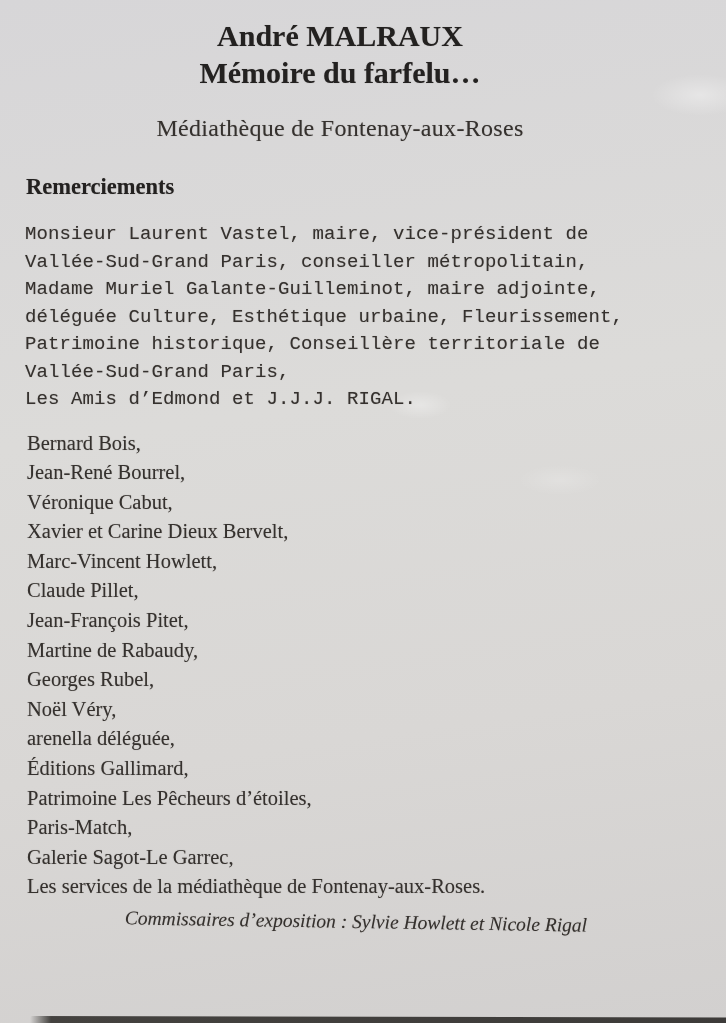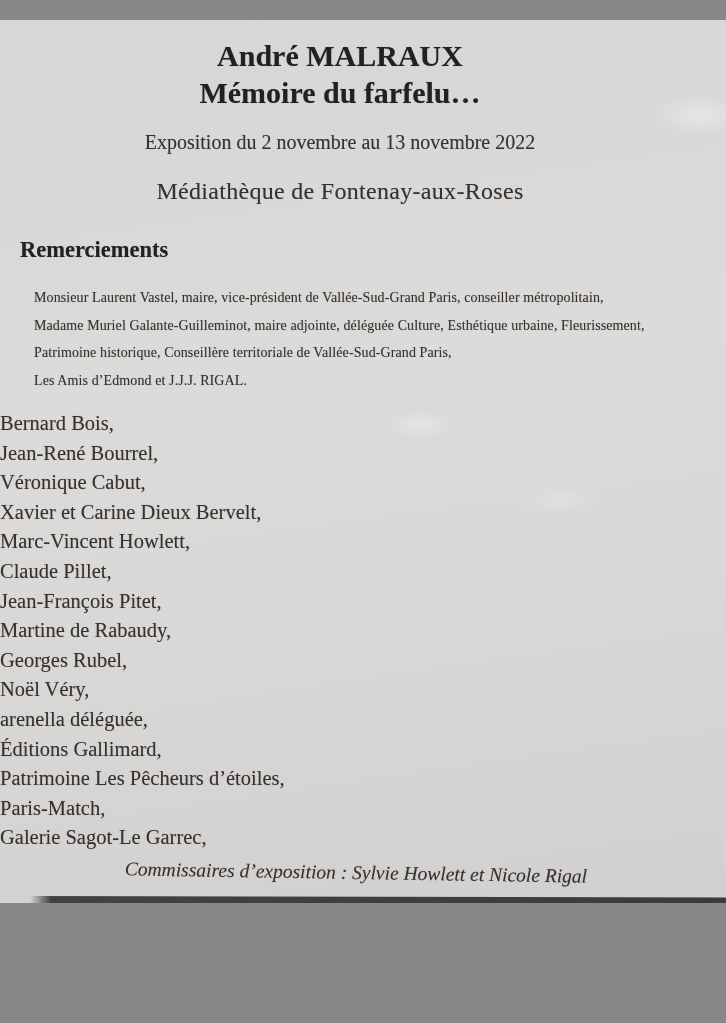--- a/index.html
+++ b/index.html
@@ -9,31 +9,30 @@
     --photo_edge: #44423f;
   }
   * { margin: 0; padding: 0; box-sizing: border-box; }
   body {
     font-family: "Liberation Serif", "DejaVu Serif", serif;
     background: #888;
   }
   .page {
     position: relative;
     width: 726px;
-    height: 883px;
+    height: 1023px;
     overflow: hidden;
     color: var(--ink);
     background:
       radial-gradient(ellipse 70px 30px at 700px 95px, rgba(255,255,255,0.35), transparent 70%),
       radial-gradient(ellipse 45px 20px at 420px 405px, rgba(255,255,255,0.30), transparent 70%),
       radial-gradient(ellipse 60px 22px at 560px 480px, rgba(255,255,255,0.18), transparent 70%),
       linear-gradient(172deg, #d7d6d8 0%, #dcdbd9 40%, #d9d7d5 70%, #d2d0cf 100%),
       var(--paper);
     text-shadow: 0 0 1px rgba(70,63,58,0.35);
-    margin-top: 20px;
   }
   .content { width: 680px; }
 
   .title {
     text-align: center;
     font-weight: bold;
     font-size: 30px;
     line-height: 37px;
     color: var(--ink-strong);
   }
@@ -45,35 +44,37 @@
     font-size: 20px;
   }
   .venue {
     margin-top: 24px;
     text-align: center;
     font-size: 24px;
     letter-spacing: 0.3px;
   }
   .section-heading {
     margin-top: 32px;
-    padding-left: 20px;
+    padding-left: 26px;
     font-weight: bold;
     font-size: 22.5px;
     color: var(--ink-strong);
   }
   .ack {
     margin-top: 21px;
-    padding-left: 34px;
+    padding-left: 25px;
     max-width: 682px;
-    font-size: 14px;
+    font-size: 19px;
     line-height: 27.5px;
     letter-spacing: 0.1px;
+    font-family: Liberation Mono, monospace;
   }
   .names {
     margin-top: 15px;
+    padding-left: 27px;
     font-size: 20.5px;
     line-height: 29.6px;
   }
   .curators {
     margin-top: 9px;
     text-align: center;
     font-style: italic;
     font-size: 19.5px;
     transform: translateX(16px) rotate(0.9deg);
   }
@@ -93,21 +94,20 @@
 <body>
 
 <div class="page">
   <div class="content">
 
     <div class="title-block">
       <div class="title">André MALRAUX</div>
       <div class="title">Mémoire du farfelu…</div>
     </div>
 
-    <p class="expo">Exposition du 2 novembre au 13 novembre 2022</p>
 
     <p class="venue">Médiathèque de Fontenay-aux-Roses</p>
 
     <h2 class="section-heading">Remerciements</h2>
 
     <div class="ack">
         <p>Monsieur Laurent Vastel, maire, vice-président de Vallée-Sud-Grand Paris, conseiller métropolitain,</p>
         <p>Madame Muriel Galante-Guilleminot, maire adjointe, déléguée Culture, Esthétique urbaine, Fleurissement, Patrimoine historique, Conseillère territoriale de Vallée-Sud-Grand Paris,</p>
         <p>Les Amis d’Edmond et J.J.J. RIGAL.</p>
       </div>
@@ -121,20 +121,21 @@
         <p>Claude Pillet,</p>
         <p>Jean-François Pitet,</p>
         <p>Martine de Rabaudy,</p>
         <p>Georges Rubel,</p>
         <p>Noël Véry,</p>
         <p>arenella déléguée,</p>
         <p>Éditions Gallimard,</p>
         <p>Patrimoine Les Pêcheurs d’étoiles,</p>
         <p>Paris-Match,</p>
         <p>Galerie Sagot-Le Garrec,</p>
+        <p>Les services de la médiathèque de Fontenay-aux-Roses.</p>
       </div>
 
     <p class="curators">Commissaires d’exposition : Sylvie Howlett et Nicole Rigal</p>
 
   </div>
 
   <div class="photo-edge"></div>
 </div>
 
 </body></html>

